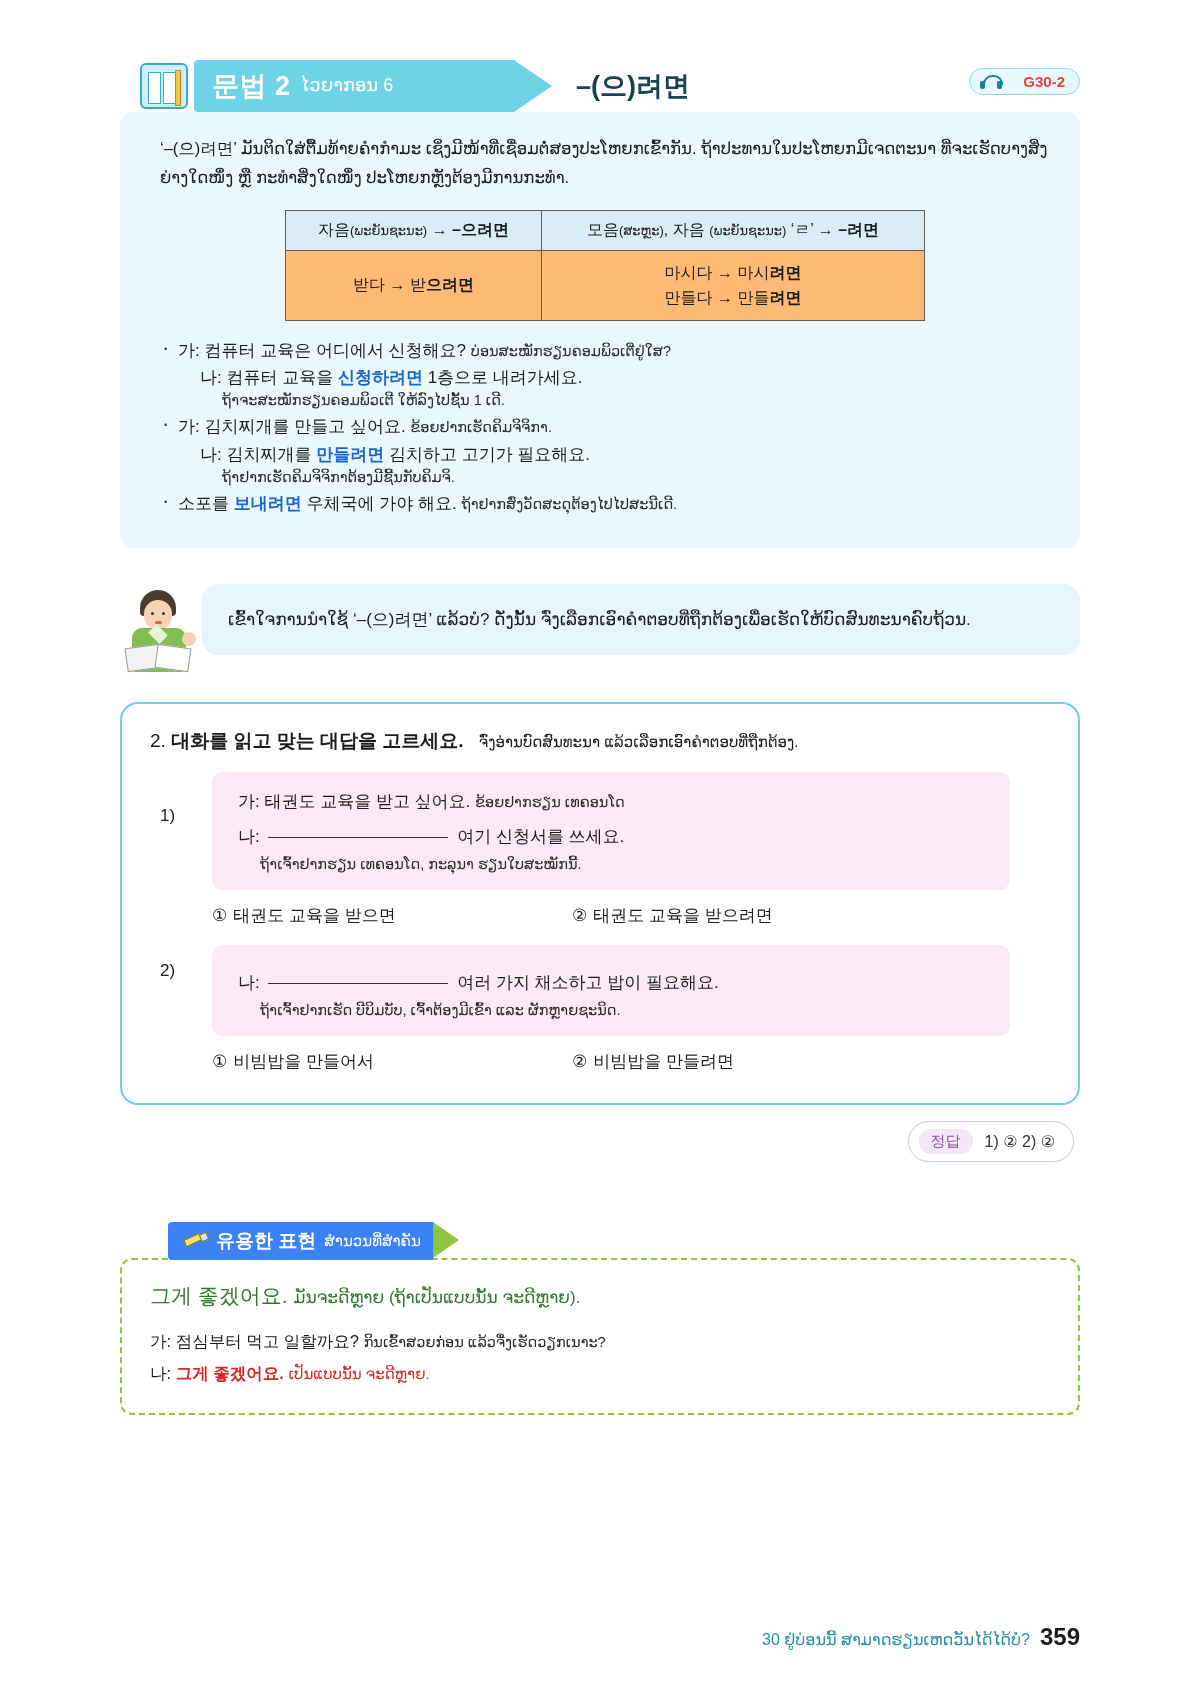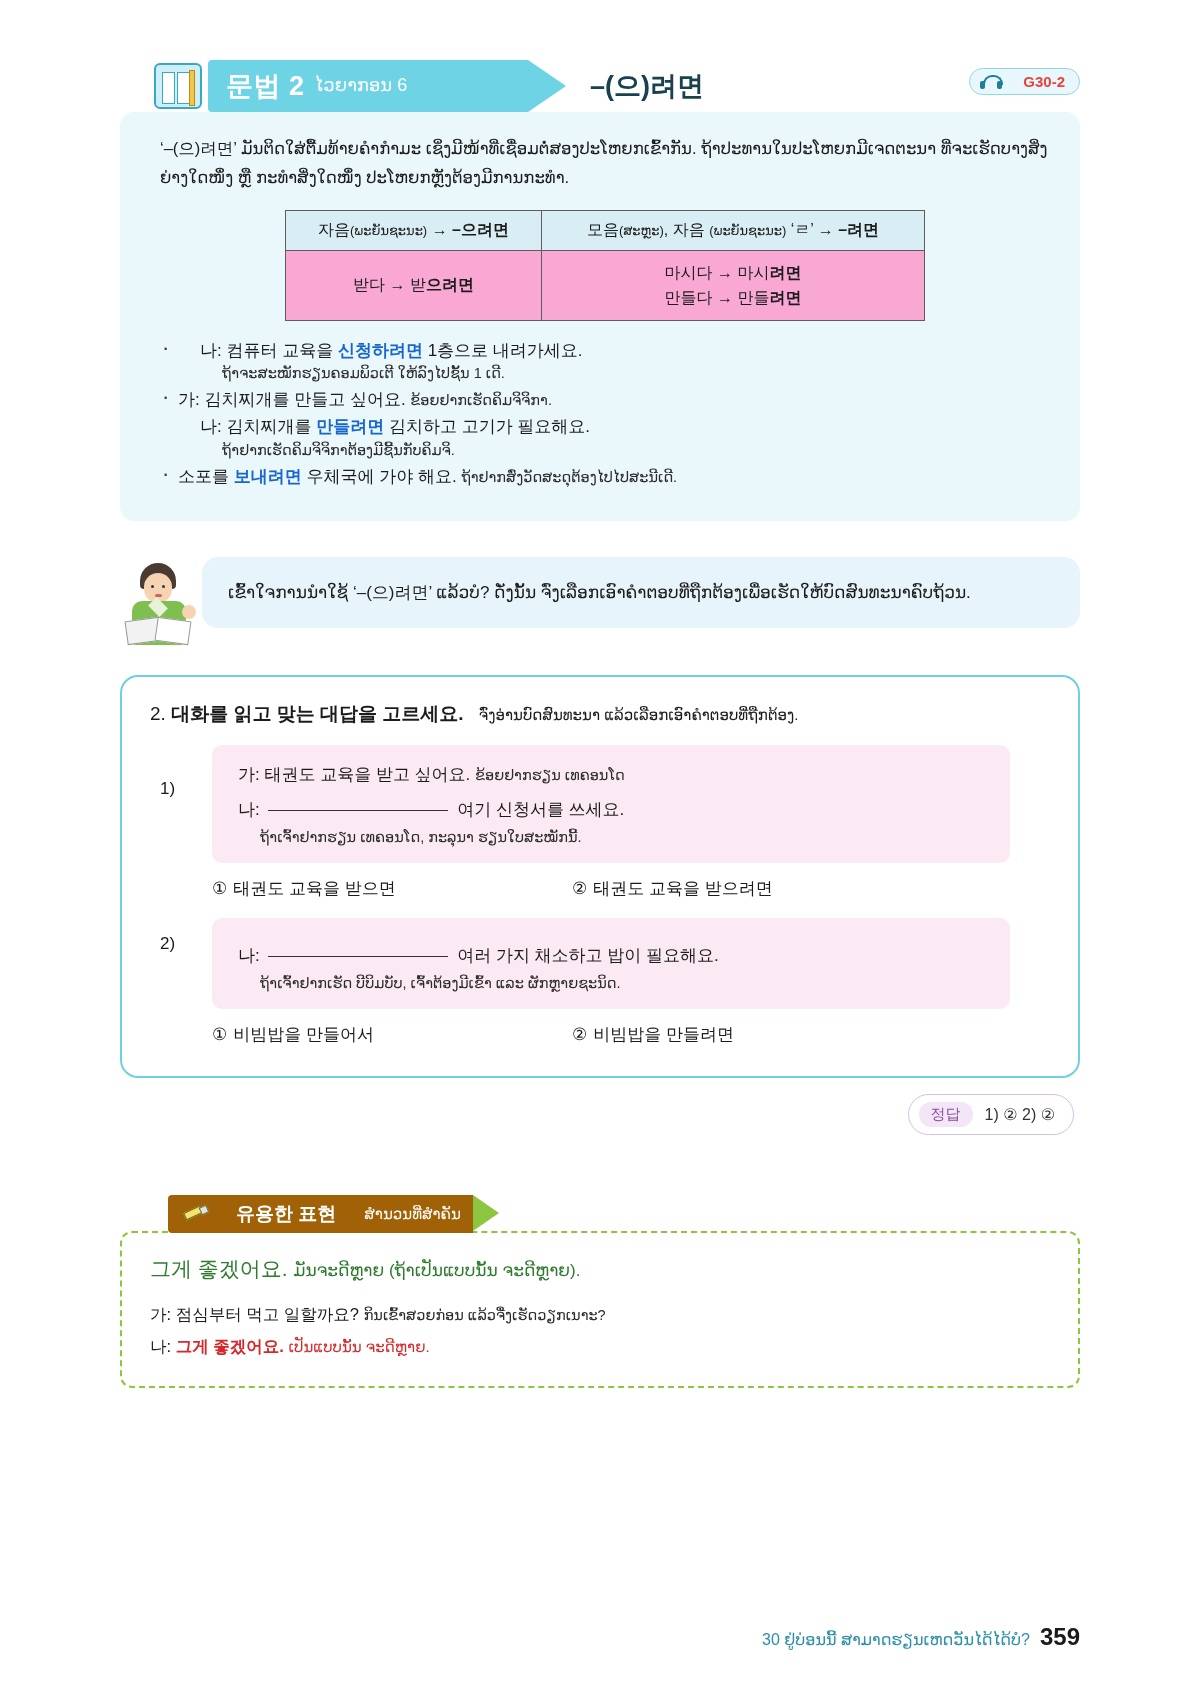--- a/index.html
+++ b/index.html
@@ -16,21 +16,21 @@
     position: relative;
     width: 1200px;
     height: 1697px;
     padding: 60px 120px 0 120px;
   }
 
   
   .gram-header {
     position: relative;
     height: 52px;
-    margin-left: 34px;
+    margin-left: 20px;
     display: flex;
     align-items: stretch;
     text-align: center;
   }
   .book-icon {
     width: 48px; height: 46px;
     background: #cdeff6;
     border: 2px solid #3aa7c4;
     border-radius: 6px;
     position: relative;
@@ -96,21 +96,21 @@
   .explain-box {
     background: #eaf7fb;
     border-radius: 14px;
     padding: 22px 30px 26px 40px;
   }
   .lo-text { font-size: 16.5px; line-height: 1.75; color: #1b1b1b; }
 
   table.conj {
     margin: 18px auto 4px auto;
     border-collapse: collapse;
-    background: #f9a8d4;
+    background: #fdba74;
     width: 640px;
   }
   table.conj td {
     border: 1px solid #5d5d5d;
     text-align: center;
     padding: 9px 6px;
     font-size: 16px;
   }
   table.conj tr.head td { background: #d8eef4; font-size: 16px; }
   table.conj .sm { font-size: 13px; }
@@ -214,26 +214,25 @@
     background: #f3e6f7; color: #8a4fa0;
     border-radius: 12px; padding: 3px 12px;
     font-size: 15px;
   }
   .answer-val { font-size: 16px; color: #333; }
 
   
   .useful-wrap { margin-top: 60px; }
   .useful-tab {
     display: inline-flex; align-items: center;
-    background: #a16207;
+    background: #3b82f6;
     padding: 6px 12px 6px 14px;
     margin-left: 48px;
     border-radius: 4px 0 0 4px;
     position: relative;
-    gap: 20px;
   }
   .useful-tab:after {
     content: ""; position: absolute; right: -26px; top: 0;
     width: 0; height: 0; border-style: solid;
     border-width: 18px 0 18px 26px;
     border-color: transparent transparent transparent #8cc63f;
   }
   .pencil-icon { width: 26px; height: 22px; position: relative; margin-right: 8px; }
   .pencil-icon .body { position:absolute; left:2px; top:6px; width:18px; height:8px; background:#f7e26b; border:1.5px solid #6b6b2a; transform: rotate(-25deg); }
   .pencil-icon .tip { position:absolute; left:18px; top:3px; width:8px; height:8px; background:#e2e2e2; border:1.5px solid #6b6b2a; transform: rotate(-25deg); }
@@ -302,20 +301,24 @@
         <td class="cell-lines">
           <div><span>마시다 → 마시</span><span class="b">려면</span></div>
           <div><span>만들다 → 만들</span><span class="b">려면</span></div>
         </td>
       </tr>
     </tbody>
       </table>
 
     <ul class="dlg">
       <li>
+        <div class="line-ko">
+          <span>가: </span><span>컴퓨터 교육은 어디에서 신청해요?</span>
+          <span class="sub-lo" style="display:inline">ບ່ອນສະໝັກຮຽນຄອມພິວເຕີ່ຢູ່ໃສ?</span>
+        </div>
         <div class="line-ko indent">
           <span>나: </span><span>컴퓨터 교육을 </span><span class="blue">신청하려면</span><span> 1층으로 내려가세요.</span>
         </div>
         <div class="sub-lo indent2">ຖ້າຈະສະໝັກຮຽນຄອມພິວເຕີ ໃຫ້ລົງໄປຊັ້ນ 1 ເດີ.</div>
       </li>
       <li>
         <div class="line-ko">
           <span>가: </span><span>김치찌개를 만들고 싶어요.</span>
           <span class="sub-lo" style="display:inline">ຂ້ອຍຢາກເຮັດຄິມຈິຈິກາ.</span>
         </div>

